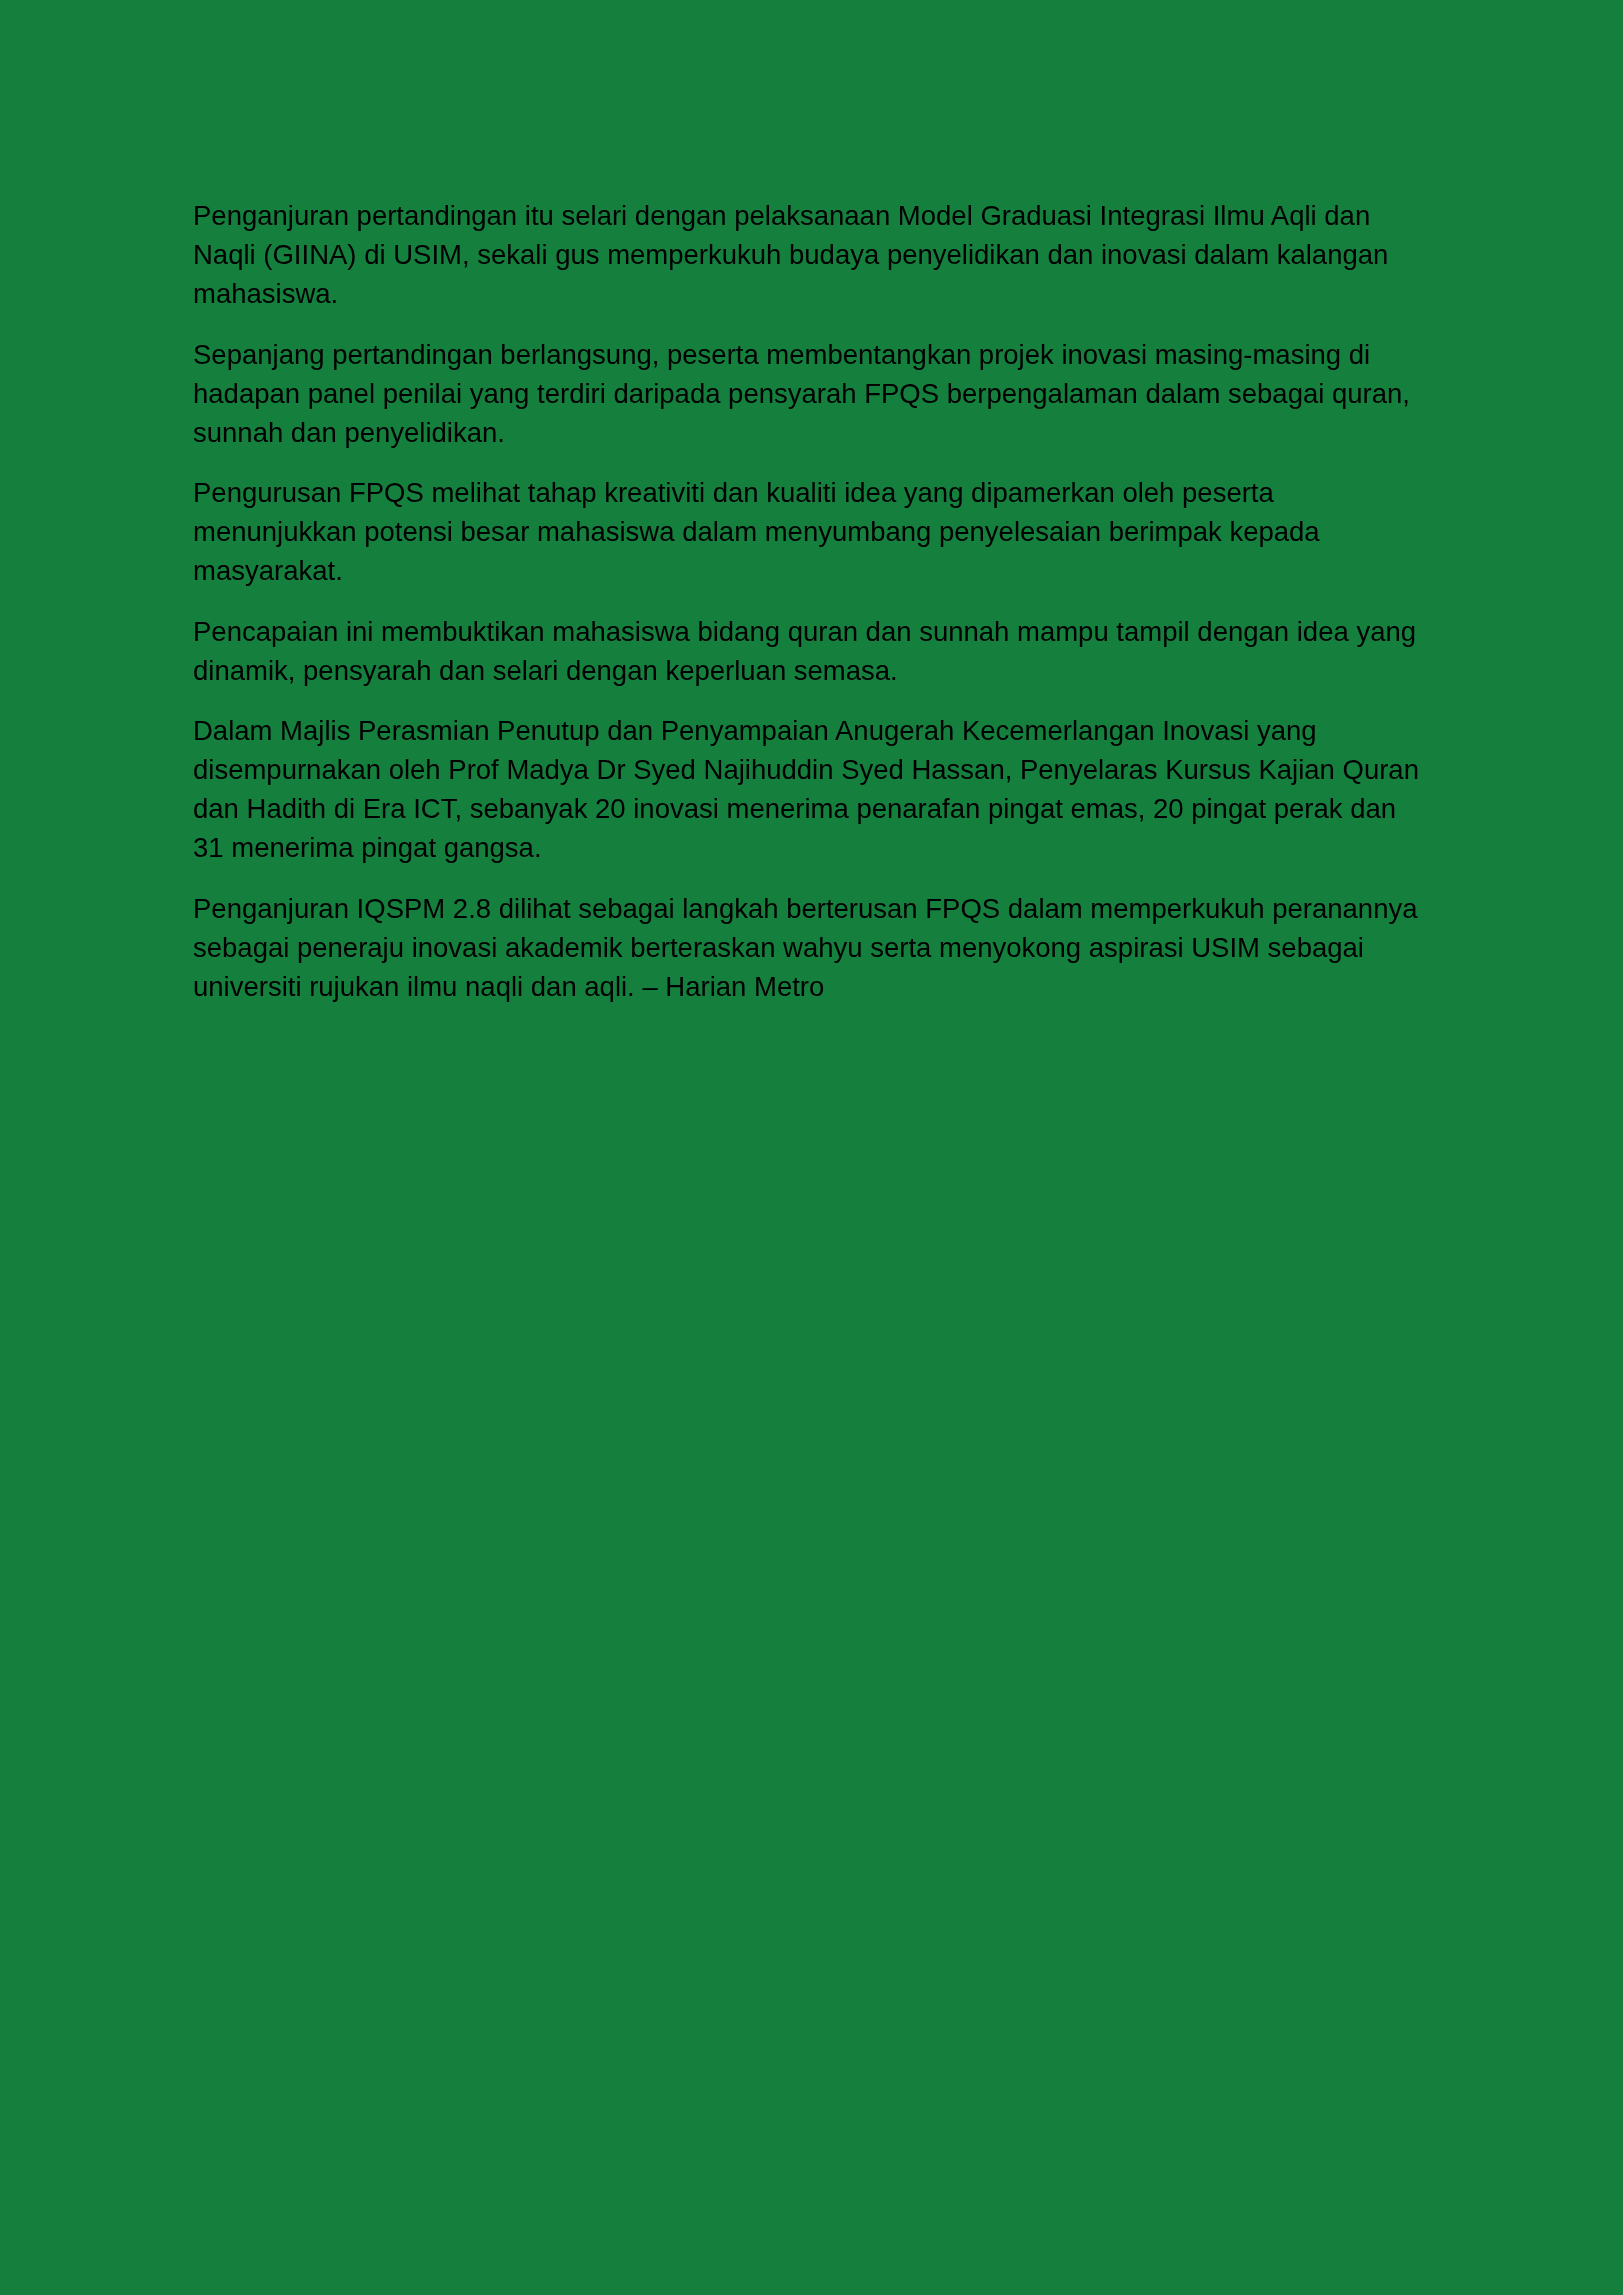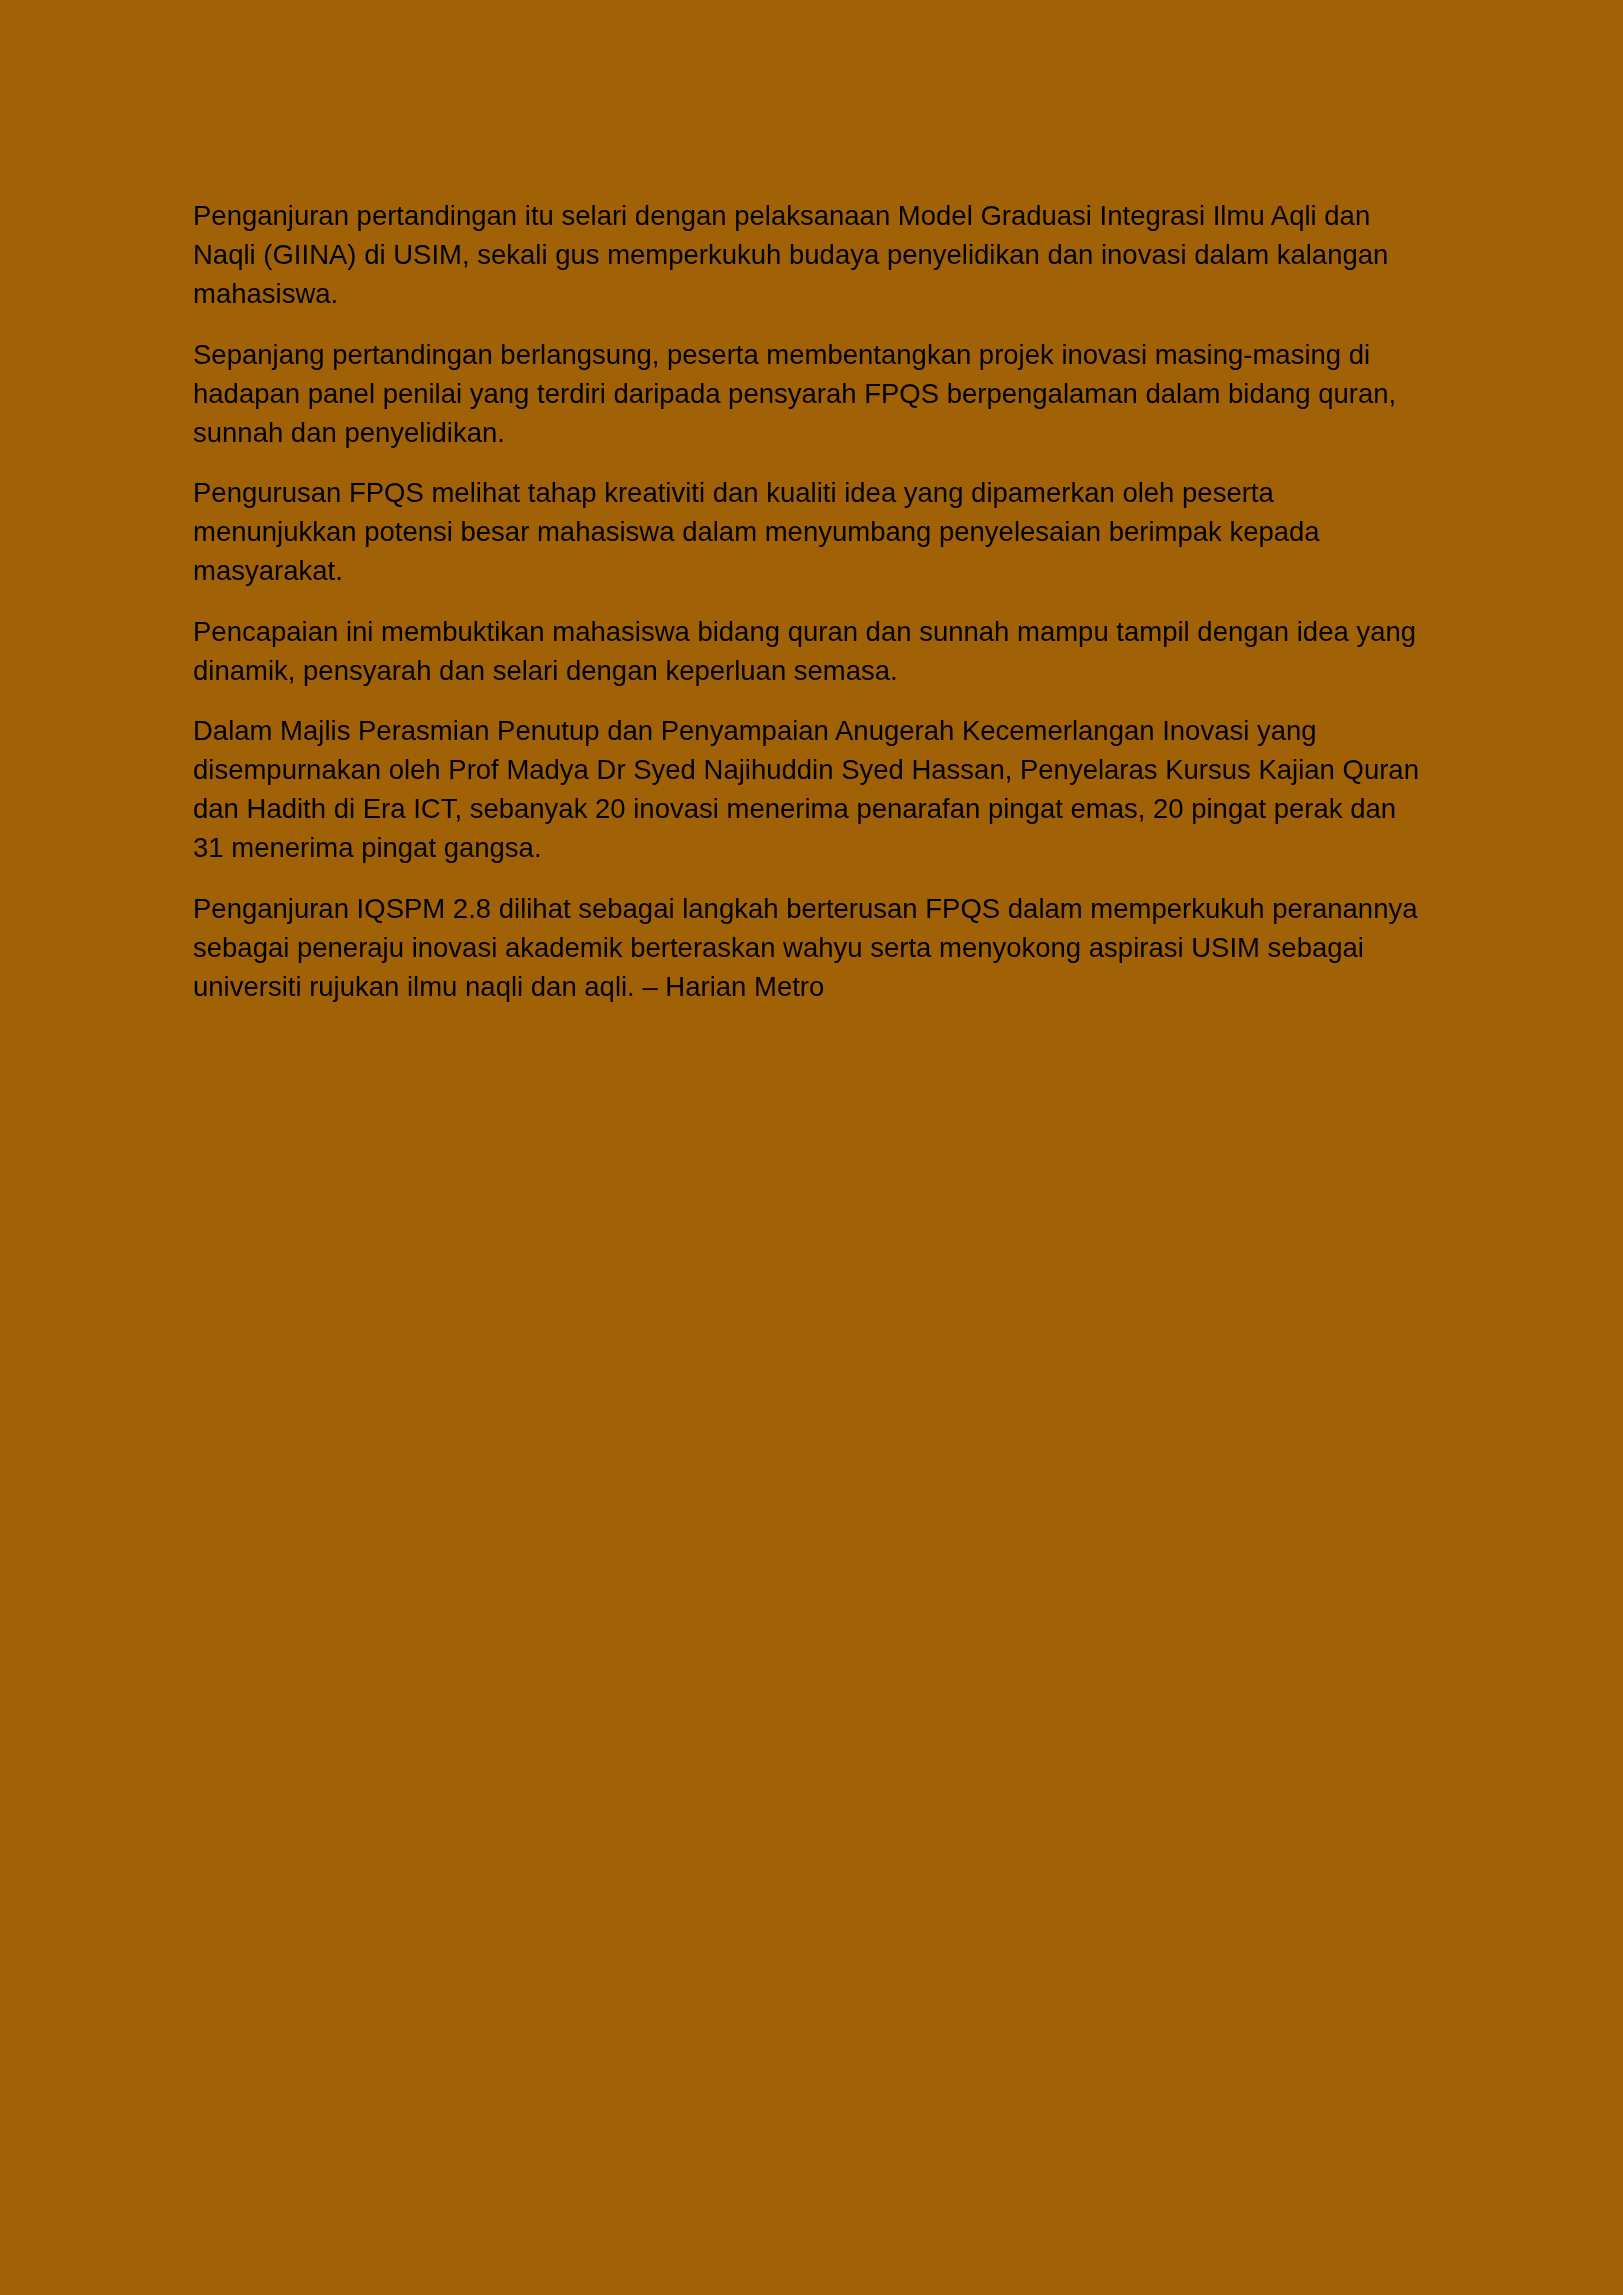--- a/index.html
+++ b/index.html
@@ -4,21 +4,21 @@
 <style>
   html, body {
     margin: 0;
     padding: 0;
     background: #ffffff;
   }
   .page {
     position: relative;
     width: 1623px;
     height: 2295px;
-    background: #a16207;
+    background: #15803d;
     overflow: hidden;
   }
   .content {
     position: absolute;
     left: 193px;
     top: 196px;
     width: 1240px;
     font-family: "Liberation Sans", sans-serif;
     font-size: 27.5px;
     line-height: 39px;
@@ -30,20 +30,20 @@
     margin: 0 0 21.6px 0;
     padding: 0;
   }
 </style>
 </head>
 <body>
 
 <div class="page">
   <div class="content">
     <p>Penganjuran pertandingan itu selari dengan pelaksanaan Model Graduasi Integrasi Ilmu Aqli dan Naqli (GIINA) di USIM, sekali gus memperkukuh budaya penyelidikan dan inovasi dalam kalangan mahasiswa.</p>
-    <p>Sepanjang pertandingan berlangsung, peserta membentangkan projek inovasi masing-masing di hadapan panel penilai yang terdiri daripada pensyarah FPQS berpengalaman dalam bidang quran, sunnah dan penyelidikan.</p>
+    <p>Sepanjang pertandingan berlangsung, peserta membentangkan projek inovasi masing-masing di hadapan panel penilai yang terdiri daripada pensyarah FPQS berpengalaman dalam sebagai quran, sunnah dan penyelidikan.</p>
     <p>Pengurusan FPQS melihat tahap kreativiti dan kualiti idea yang dipamerkan oleh peserta menunjukkan potensi besar mahasiswa dalam menyumbang penyelesaian berimpak kepada masyarakat.</p>
     <p>Pencapaian ini membuktikan mahasiswa bidang quran dan sunnah mampu tampil dengan idea yang dinamik, pensyarah dan selari dengan keperluan semasa.</p>
     <p>Dalam Majlis Perasmian Penutup dan Penyampaian Anugerah Kecemerlangan Inovasi yang disempurnakan oleh Prof Madya Dr Syed Najihuddin Syed Hassan, Penyelaras Kursus Kajian Quran dan Hadith di Era ICT, sebanyak 20 inovasi menerima penarafan pingat emas, 20 pingat perak dan 31 menerima pingat gangsa.</p>
     <p>Penganjuran IQSPM 2.8 dilihat sebagai langkah berterusan FPQS dalam memperkukuh peranannya sebagai peneraju inovasi akademik berteraskan wahyu serta menyokong aspirasi USIM sebagai universiti rujukan ilmu naqli dan aqli. – Harian Metro</p>
   </div>
 </div>
 
 
 </body></html>

